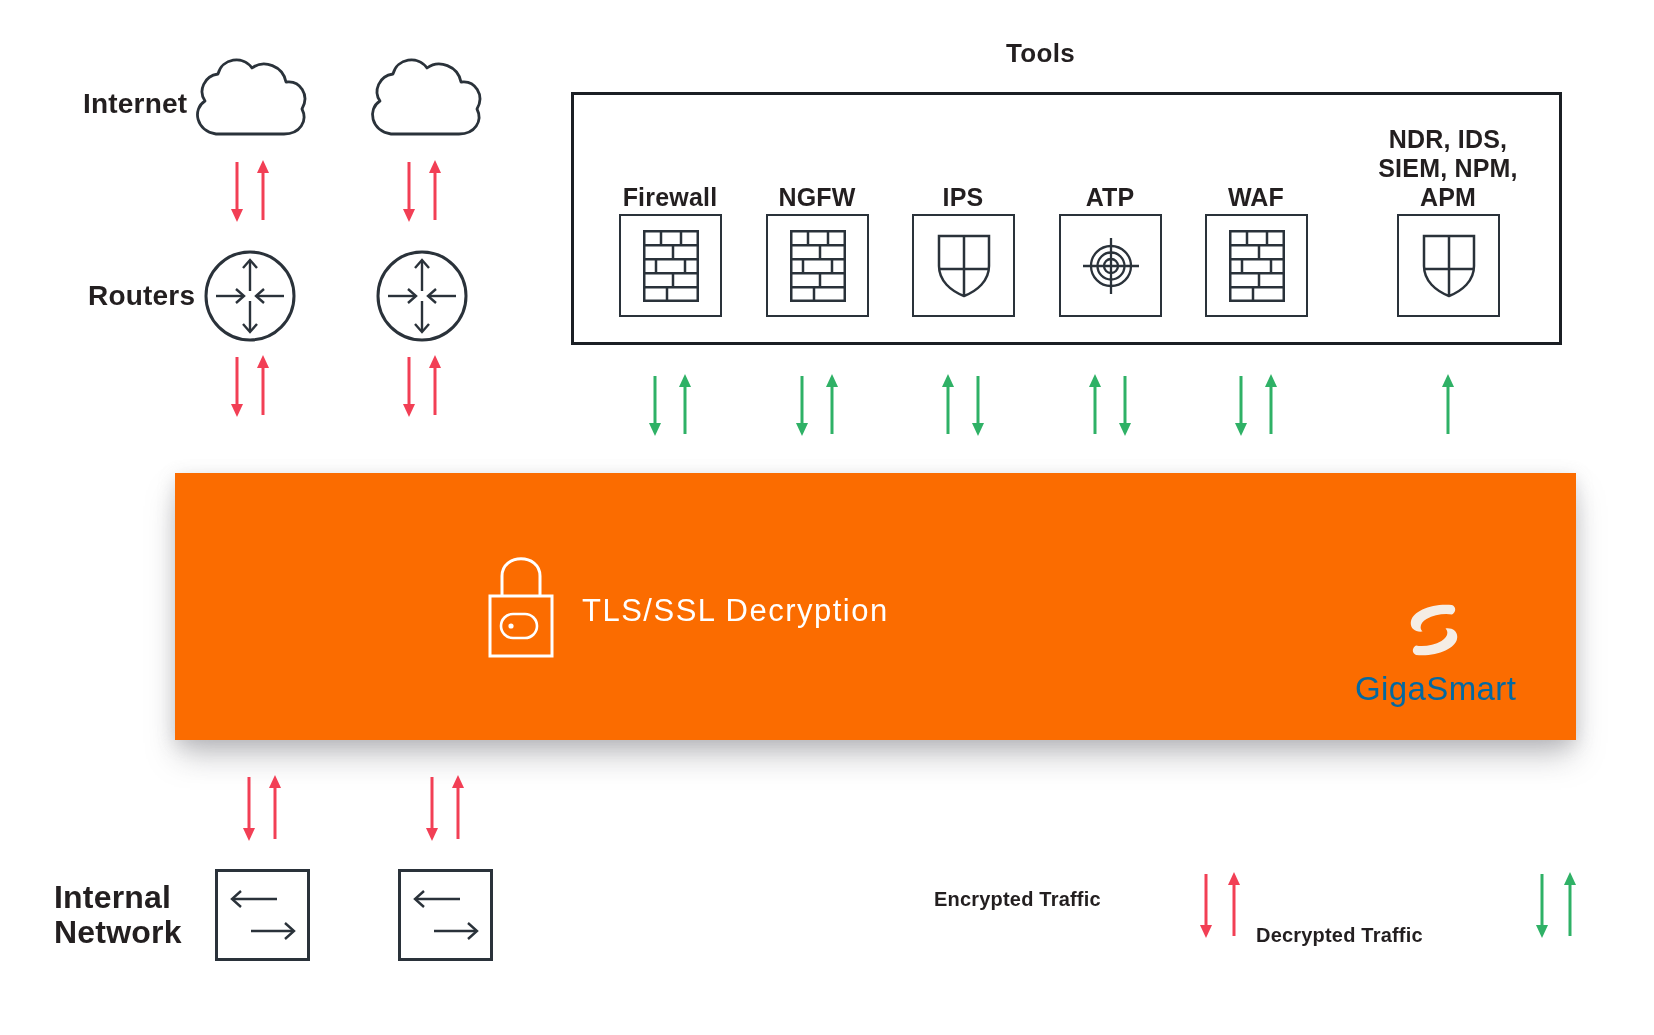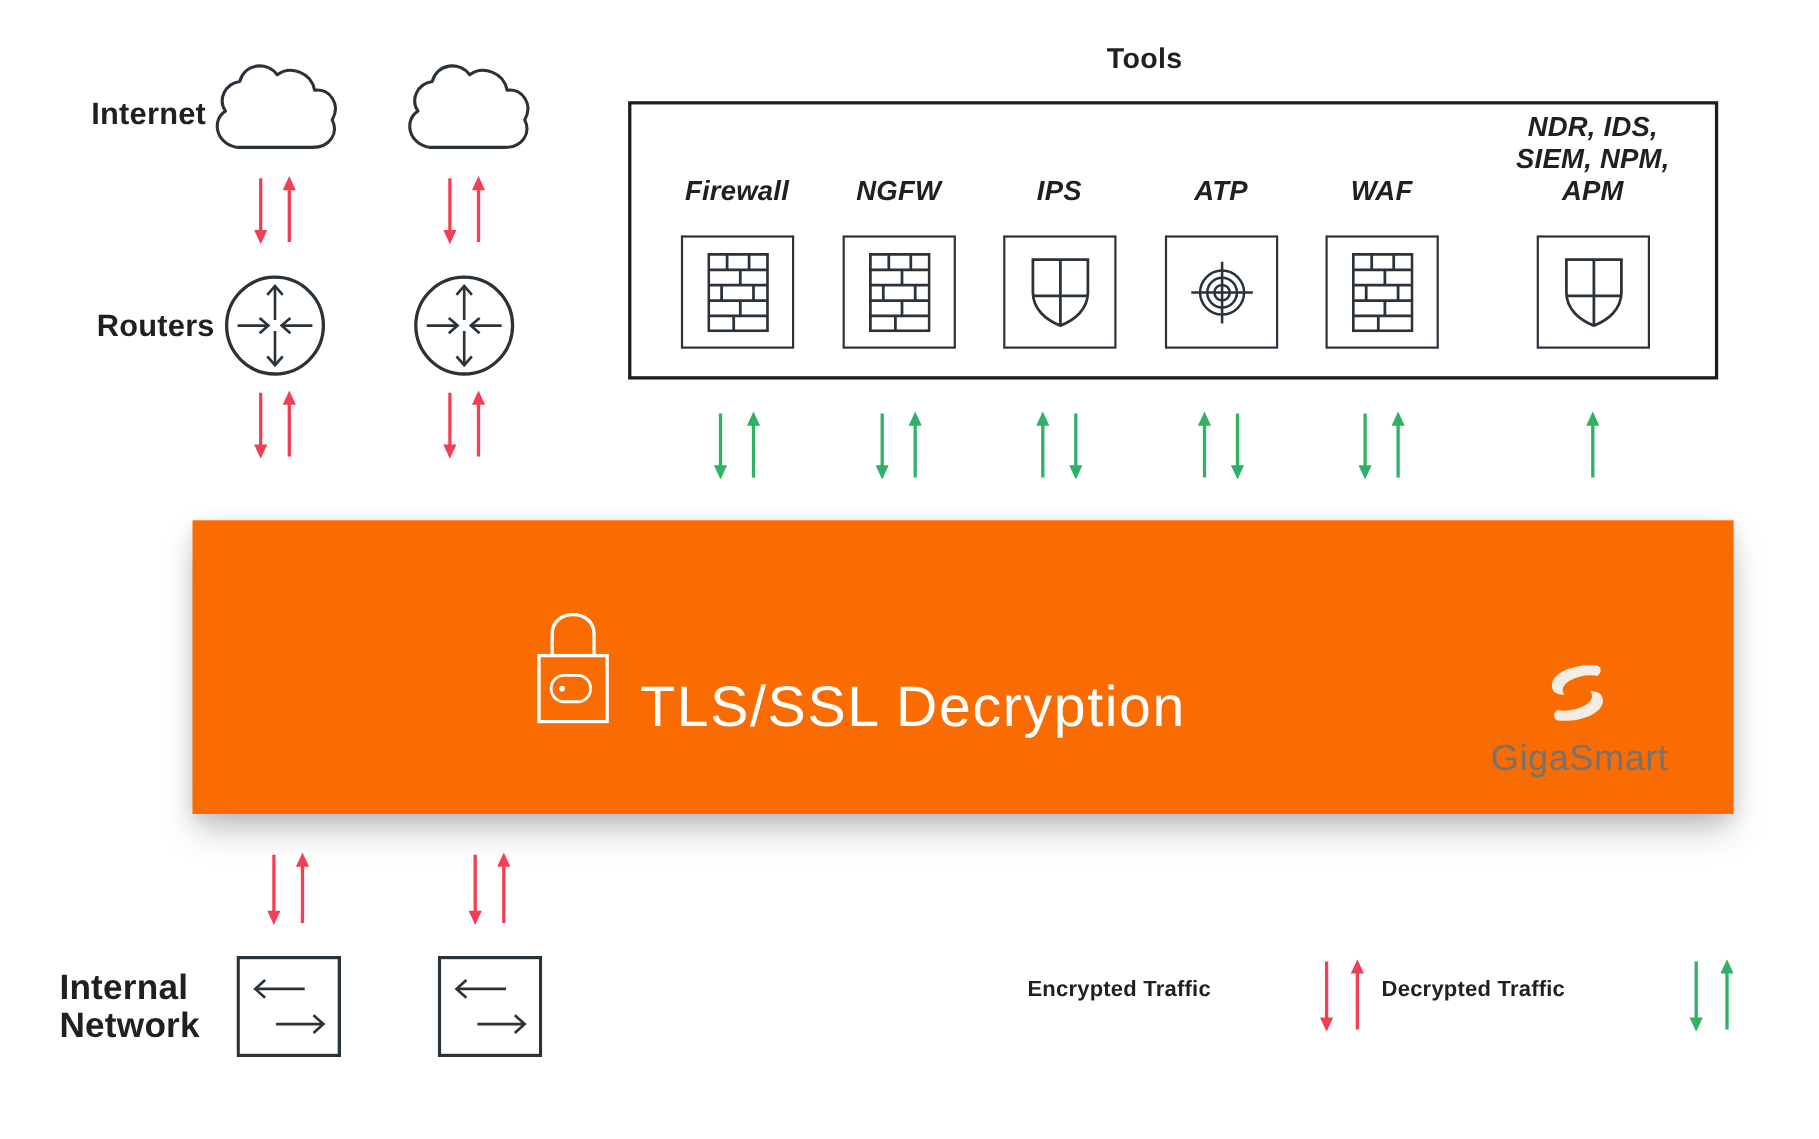--- a/index.html
+++ b/index.html
@@ -6,36 +6,36 @@
   .canvas{
     position:relative;width:1654px;height:1035px;background:#ffffff;overflow:hidden;
     font-family:"Liberation Sans","DejaVu Sans",sans-serif;color:#231F20;
   }
   .lbl{position:absolute;font-weight:bold;color:#231F20;letter-spacing:.2px;}
   .lbl-side{font-size:28px;line-height:30px;margin-left:28px;}
   .tools-title{position:absolute;left:985px;top:38px;width:90px;text-align:right;
     font-size:26px;font-weight:bold;letter-spacing:.3px;}
   .tools-box{position:absolute;left:571px;top:92px;width:985px;height:247px;
     border:3px solid #1B1F24;background:#ffffff;}
-  .tool-label{position:absolute;top:89px;height:100px;width:176px;
+  .tool-label{position:absolute;top:112px;height:100px;width:176px;
     display:flex;align-items:flex-end;justify-content:center;text-align:center;
-    font-size:25px;font-weight:bold;line-height:1.16;letter-spacing:.2px;font-style:italic;}
+    font-size:25px;font-weight:bold;line-height:1.16;letter-spacing:.2px;}
   .tool-iconbox{position:absolute;top:214px;width:99px;height:99px;
     border:2.5px solid #2A323A;background:#fff;display:flex;align-items:center;justify-content:center;}
   .pair{position:absolute;display:flex;}
   .pair.red-gap{gap:14px;}
   .pair.green-gap{gap:18px;}
   .pair.legend-gap{gap:16px;}
   .arw{display:block;}
   .bar{position:absolute;left:175px;top:473px;width:1401px;height:267px;background:#FB6C00;
     box-shadow:0 18px 30px -4px rgba(125,125,132,.48),0 4px 16px rgba(145,145,152,.28);}
-  .bar-title{position:absolute;left:582px;top:617px;font-size:52px;line-height:52px;
+  .bar-title{position:absolute;left:582px;top:585px;font-size:31px;line-height:52px;
     color:#ffffff;font-weight:500;letter-spacing:1.5px;white-space:nowrap;}
-  .brand-text{position:absolute;left:1355px;top:670px;width:162px;text-align:center;
-    font-size:33px;color:#737373;font-weight:500;letter-spacing:.4px;}
+  .brand-text{position:absolute;left:1355px;top:670px;width:162px;
+    font-size:33px;color:#0369a1;font-weight:500;letter-spacing:.4px;}
   .legend-text{position:absolute;top:888px;font-size:20px;font-weight:bold;
     letter-spacing:.2px;white-space:nowrap;}
   .inet-label{left:55px;top:89px;}
   .routers-label{left:60px;top:281px;}
   .internal-label{left:54px;top:880px;width:140px;font-size:32px;line-height:35px;}
 </style>
 </head>
 <body>
 
 <div class="canvas">
@@ -317,21 +317,21 @@
   <div class="pair legend-gap" style="left:1200px;top:872px;">
     <svg class="arw" width="12" height="66" viewBox="0 0 12 66">
         <line x1="6" y1="2" x2="6" y2="56" stroke="#F23F55" stroke-width="3"></line>
         <path d="M0 53 L12 53 L6 66 Z" fill="#F23F55"></path>
       </svg>
     <svg class="arw" width="12" height="66" viewBox="0 0 12 66">
         <line x1="6" y1="64" x2="6" y2="10" stroke="#F23F55" stroke-width="3"></line>
         <path d="M0 13 L12 13 L6 0 Z" fill="#F23F55"></path>
       </svg>
   </div>
-  <div class="legend-text" style="left:1256px;">Decrypted Traffic</div>
+  <div class="legend-text" style="left:1256px;margin-top:36px;">Decrypted Traffic</div>
   <div class="pair legend-gap" style="left:1536px;top:872px;">
     <svg class="arw" width="12" height="66" viewBox="0 0 12 66">
         <line x1="6" y1="2" x2="6" y2="56" stroke="#2FB166" stroke-width="3"></line>
         <path d="M0 53 L12 53 L6 66 Z" fill="#2FB166"></path>
       </svg>
     <svg class="arw" width="12" height="66" viewBox="0 0 12 66">
         <line x1="6" y1="64" x2="6" y2="10" stroke="#2FB166" stroke-width="3"></line>
         <path d="M0 13 L12 13 L6 0 Z" fill="#2FB166"></path>
       </svg>
   </div>

